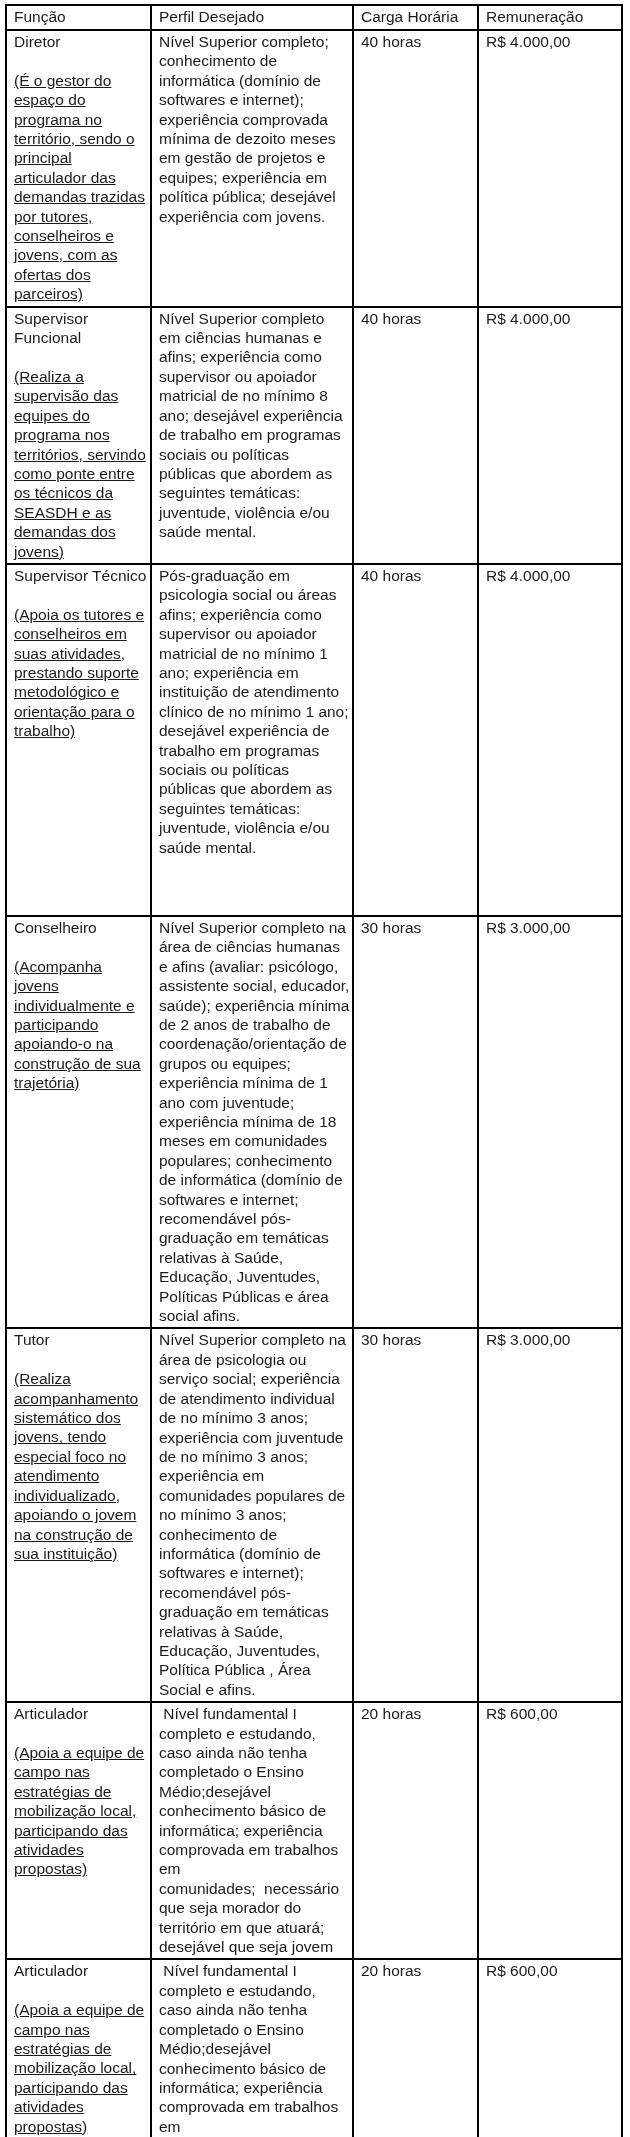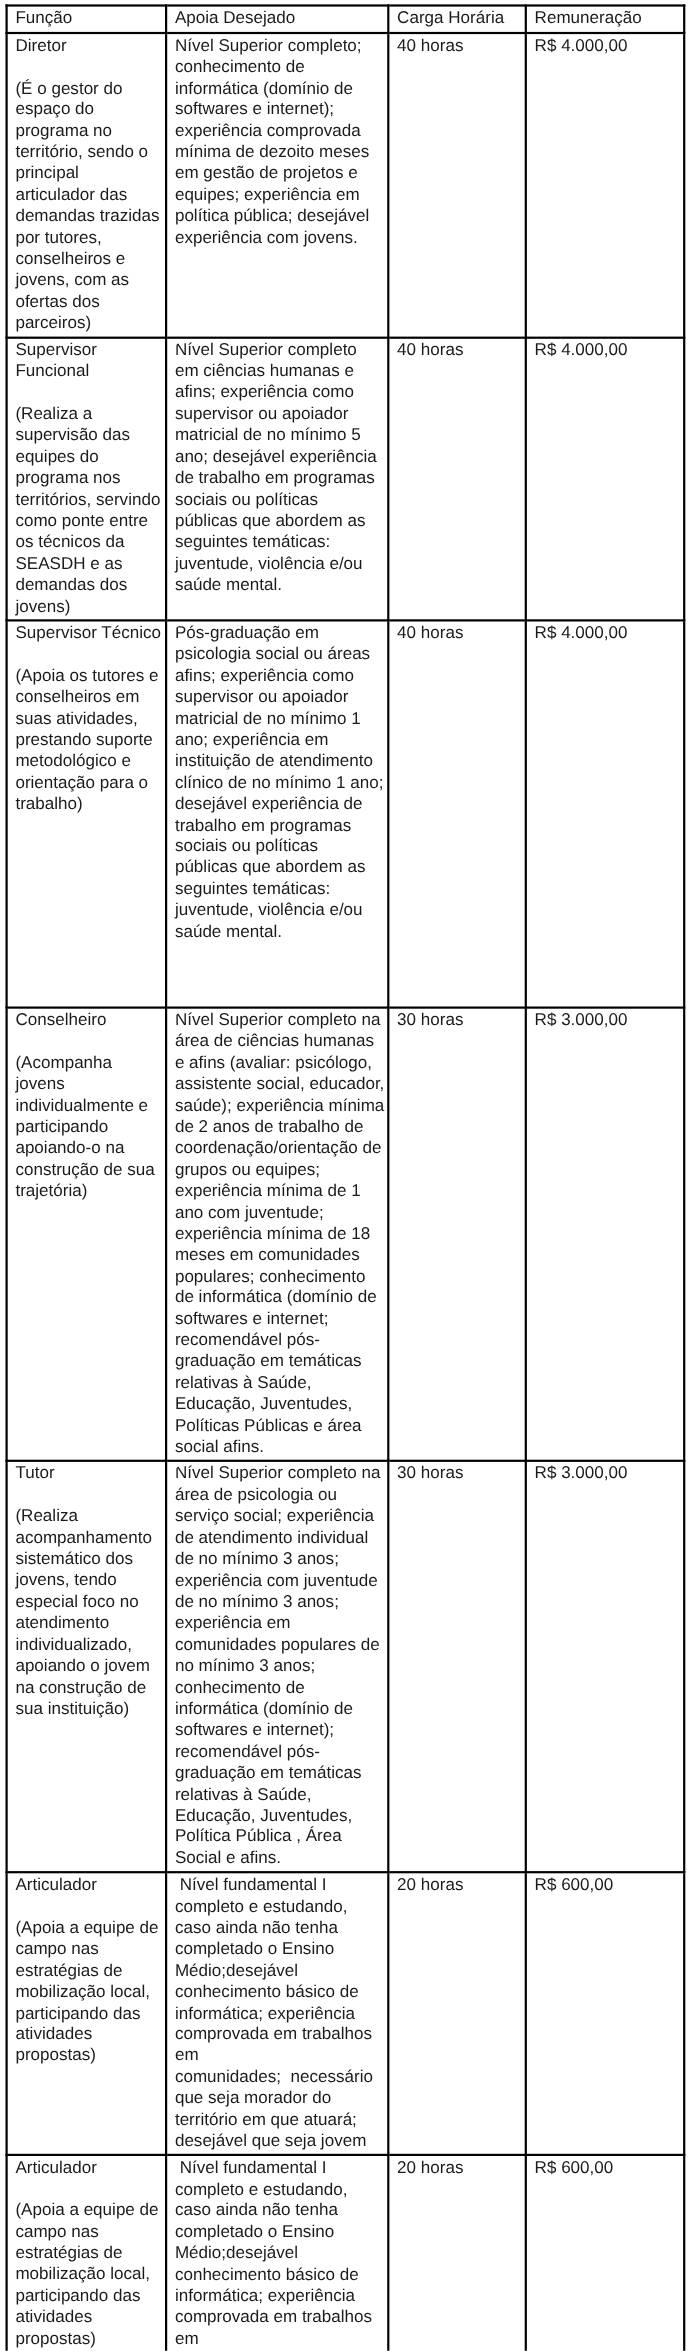--- a/index.html
+++ b/index.html
@@ -32,58 +32,58 @@
     word-wrap:break-word;
   }
   table.jobs thead tr{height:25px;}
   tr.r0{height:274px;}
   tr.r1{height:251px;}
   tr.r2{height:352px;}
   tr.r3{height:376px;}
   tr.r4{height:362px;margin-top:46px;}
   tr.r5{height:241px;}
   tr.r6{height:254px;}
-  .desc{margin-top:19.4px;}
+  .desc{margin-top:19.4px;text-decoration:underline;}
   .prewrap{white-space:pre-wrap;border-radius:22px;}
 </style>
 </head>
 <body>
 
 <div class="page">
   <table class="jobs">
     <colgroup>
         <col class="c1">
         <col class="c2">
         <col class="c3">
         <col class="c4">
       </colgroup>
     <thead>
       <tr>
         <th>Função</th>
-        <th>Apoia Desejado</th>
+        <th>Perfil Desejado</th>
         <th>Carga Horária</th>
         <th>Remuneração</th>
       </tr>
     </thead>
     <tbody>
       <tr class="r0">
         <td>
           <div>Diretor</div>
           <div class="desc">(É o gestor do espaço do programa no território, sendo o principal articulador das demandas trazidas por tutores, conselheiros e jovens, com as ofertas dos parceiros)</div>
         </td>
         <td class="prewrap">Nível Superior completo; conhecimento de informática (domínio de softwares e internet); experiência comprovada mínima de dezoito meses em gestão de projetos e equipes; experiência em política pública; desejável experiência com jovens.</td>
         <td>40 horas</td>
         <td>R$ 4.000,00</td>
       </tr>
       <tr class="r1">
         <td>
           <div>Supervisor Funcional</div>
           <div class="desc">(Realiza a supervisão das equipes do programa nos territórios, servindo como ponte entre os técnicos da SEASDH e as demandas dos jovens)</div>
         </td>
-        <td class="prewrap">Nível Superior completo em ciências humanas e afins; experiência como supervisor ou apoiador matricial de no mínimo 5 ano; desejável experiência de trabalho em programas sociais ou políticas públicas que abordem as seguintes temáticas: juventude, violência e/ou saúde mental.</td>
+        <td class="prewrap">Nível Superior completo em ciências humanas e afins; experiência como supervisor ou apoiador matricial de no mínimo 8 ano; desejável experiência de trabalho em programas sociais ou políticas públicas que abordem as seguintes temáticas: juventude, violência e/ou saúde mental.</td>
         <td>40 horas</td>
         <td>R$ 4.000,00</td>
       </tr>
       <tr class="r2">
         <td>
           <div>Supervisor Técnico</div>
           <div class="desc">(Apoia os tutores e conselheiros em suas atividades, prestando suporte metodológico e orientação para o trabalho)</div>
         </td>
         <td class="prewrap">Pós-graduação em psicologia social ou áreas afins; experiência como supervisor ou apoiador matricial de no mínimo 1 ano; experiência em instituição de atendimento clínico de no mínimo 1 ano; desejável experiência de trabalho em programas sociais ou políticas públicas que abordem as seguintes temáticas: juventude, violência e/ou saúde mental.</td>
         <td>40 horas</td>

